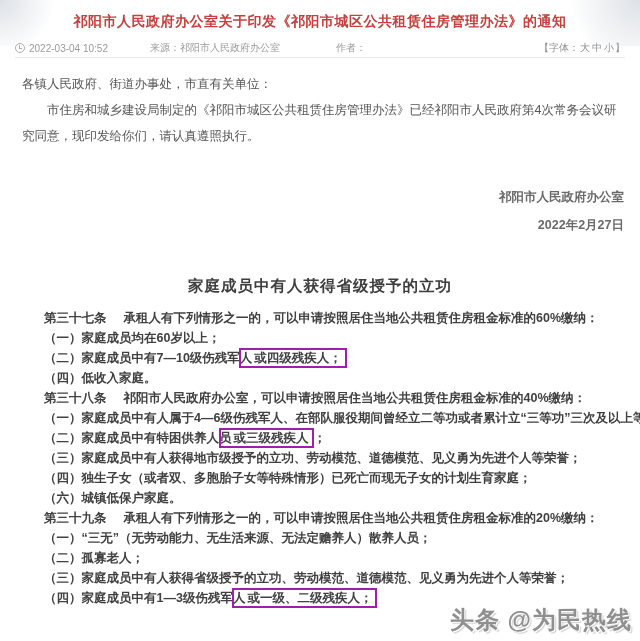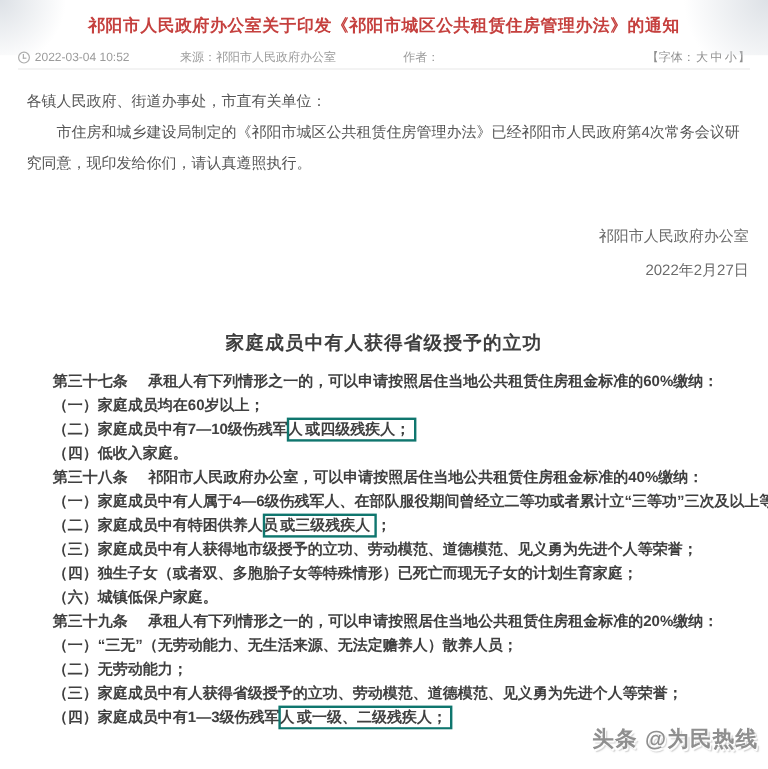--- a/index.html
+++ b/index.html
@@ -38,39 +38,39 @@
   .font-sel{margin-left:auto;color:#8f8f8f;}
   .font-sel .opt{cursor:pointer;margin:0 1px;}
   .intro{
     margin:13px 14px 0 22px;
     font-size:12.5px;color:#565656;line-height:26px;
   }
   .intro p{margin:0;}
   .intro p.indent{text-indent:2em;}
   .sign-block{
     margin:34px 16px 0 0;text-align:right;
-    font-size:12.5px;color:#6a6a6a;line-height:28px;
+    font-size:12.5px;color:#6a6a6a;line-height:28px;font-weight:bold;
   }
   .reg-heading{
     margin-top:37px;text-align:center;
     font-size:15.5px;font-weight:bold;color:#3e3e3e;letter-spacing:1px;
   }
   #articles{
     margin-top:11px;padding-left:44px;overflow:hidden;
     font-size:12.5px;color:#404040;font-weight:bold;
   }
   .clause{height:20px;line-height:20px;white-space:nowrap;overflow:visible;}
   .art-intro{margin-left:17px;text-align:center;}
   .redbox{
-    border:2px solid #0f766e;
+    border:2px solid #a21caf;
     padding:1px 3px 1px 13px;margin-left:-13px;
   }
   .watermark{
     position:absolute;right:8px;top:604px;
-    font-size:18px;font-weight:bold;letter-spacing:1px;color:#8f8f8f;
+    font-size:24px;font-weight:bold;letter-spacing:1px;color:#8f8f8f;
     text-shadow:1px 1px 0 rgba(255,255,255,.95), 2px 2px 1px rgba(120,120,120,.35);
   }
 </style>
 </head>
 <body>
 
 <div class="doc-title">祁阳市人民政府办公室关于印发《祁阳市城区公共租赁住房管理办法》的通知</div>
 
 <div class="meta-row">
   <span class="clock"></span>
@@ -100,18 +100,18 @@
     <div class="clause">（二）家庭成员中有7—10级伤残军人<span class="redbox">或四级残疾人；</span></div>
     <div class="clause">（四）低收入家庭。</div>
     <div class="clause"><span>第三十八条</span><span class="art-intro">祁阳市人民政府办公室，可以申请按照居住当地公共租赁住房租金标准的40%缴纳：</span></div>
     <div class="clause">（一）家庭成员中有人属于4—6级伤残军人、在部队服役期间曾经立二等功或者累计立“三等功”三次及以上等荣誉；</div>
     <div class="clause">（二）家庭成员中有特困供养人员<span class="redbox">或三级残疾人</span>；</div>
     <div class="clause">（三）家庭成员中有人获得地市级授予的立功、劳动模范、道德模范、见义勇为先进个人等荣誉；</div>
     <div class="clause">（四）独生子女（或者双、多胞胎子女等特殊情形）已死亡而现无子女的计划生育家庭；</div>
     <div class="clause">（六）城镇低保户家庭。</div>
     <div class="clause"><span>第三十九条</span><span class="art-intro">承租人有下列情形之一的，可以申请按照居住当地公共租赁住房租金标准的20%缴纳：</span></div>
     <div class="clause">（一）“三无”（无劳动能力、无生活来源、无法定赡养人）散养人员；</div>
-    <div class="clause">（二）无劳动能力；</div>
+    <div class="clause">（二）孤寡老人；</div>
     <div class="clause">（三）家庭成员中有人获得省级授予的立功、劳动模范、道德模范、见义勇为先进个人等荣誉；</div>
     <div class="clause">（四）家庭成员中有1—3级伤残军人<span class="redbox">或一级、二级残疾人；</span></div>
   </div>
 
 <div class="watermark">头条 @为民热线</div>
 
 </body></html>

